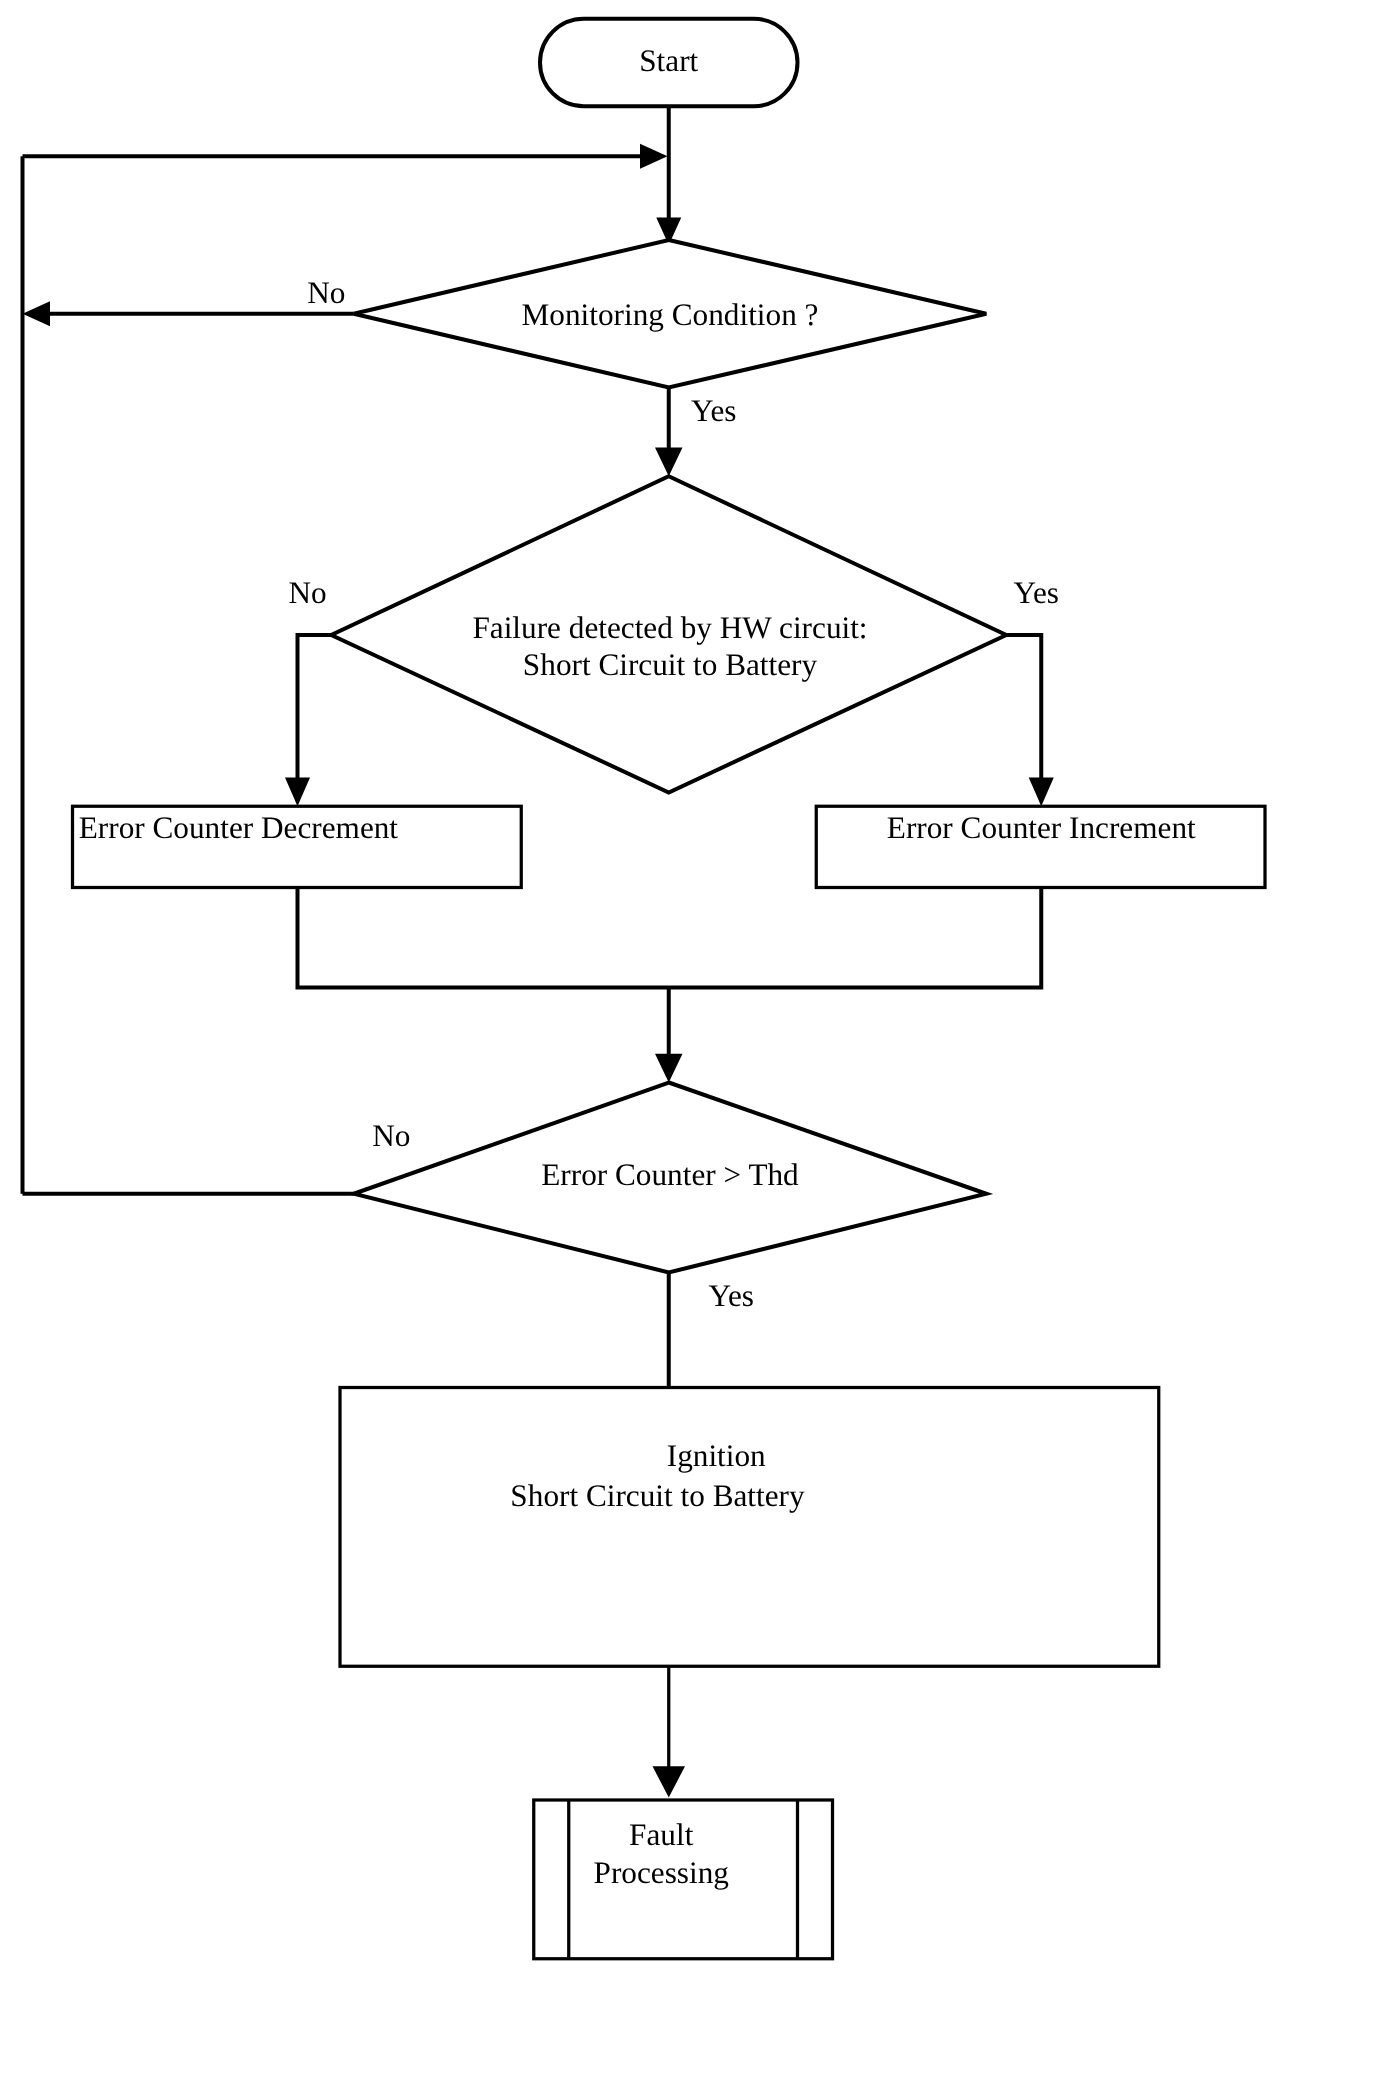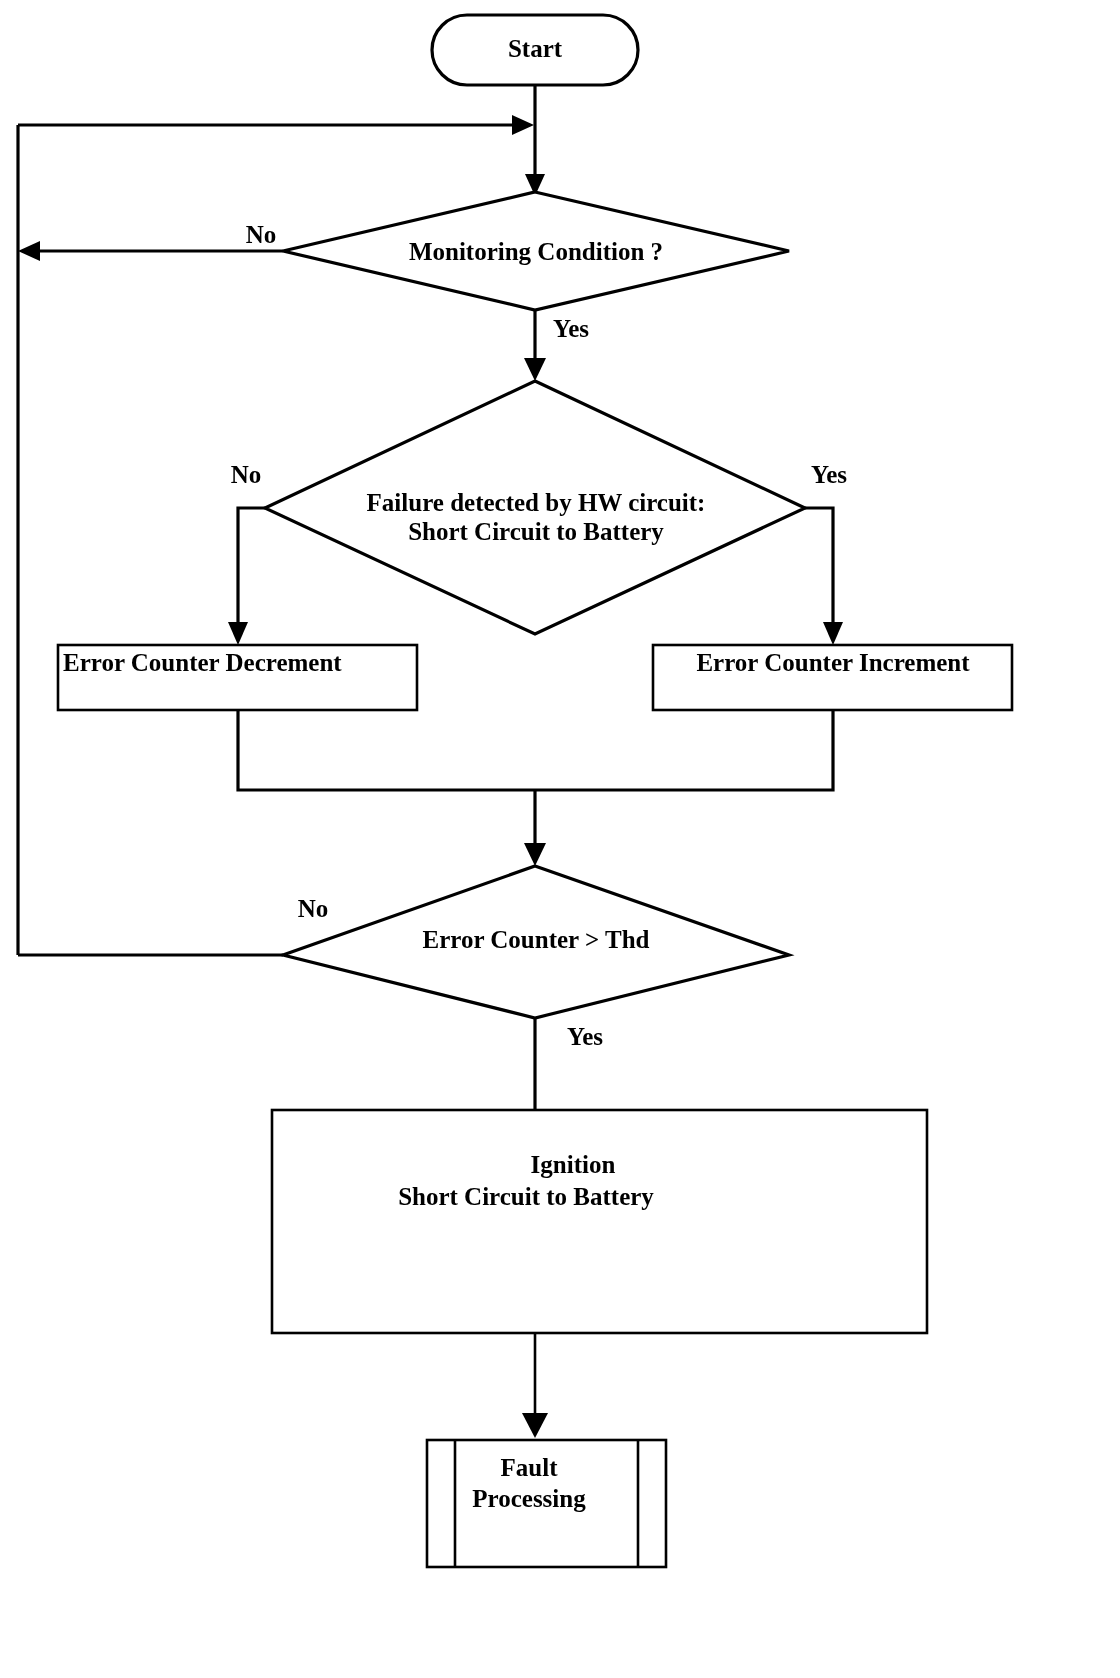--- a/index.html
+++ b/index.html
@@ -12,21 +12,20 @@
     width: 1120px;
     height: 1678px;
     font-family: "Liberation Serif", "DejaVu Serif", serif;
     color: #000000;
     overflow: hidden;
   }
   #flow-root {
     position: relative;
     width: 1120px;
     height: 1678px;
-    font-weight: bold;
   }
   svg#flow-svg {
     position: absolute;
     top: 0; left: 0;
     width: 1120px;
     height: 1678px;
     display: block;
   }
   .shape {
     fill: #ffffff;

